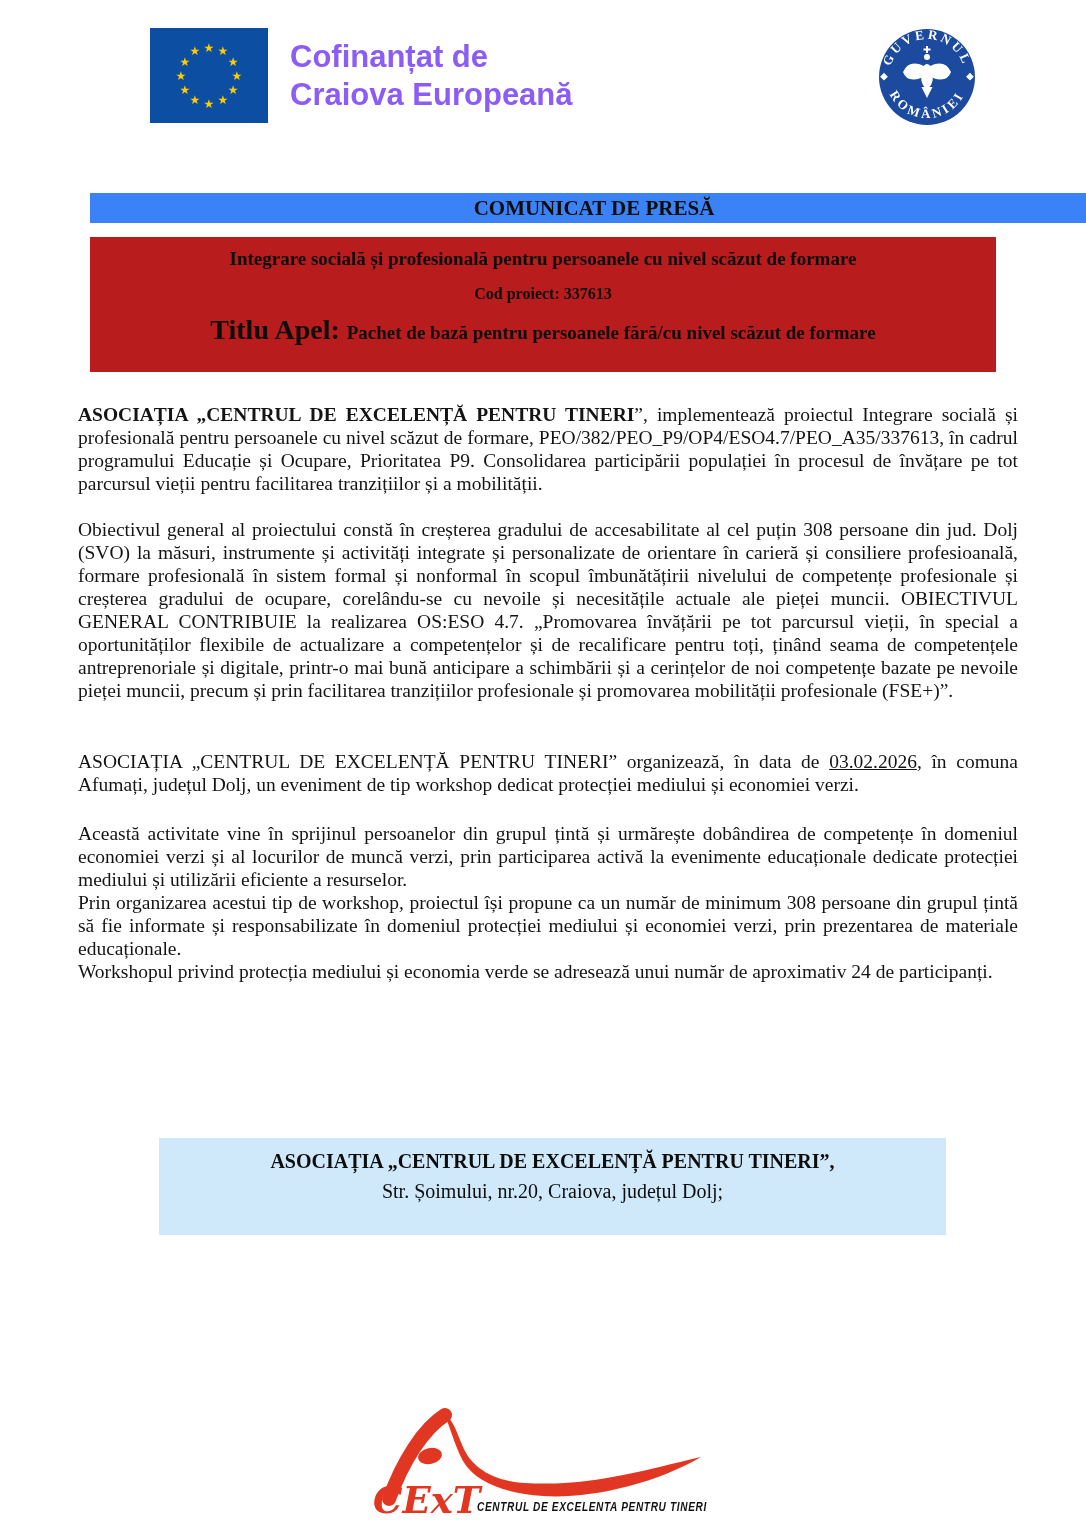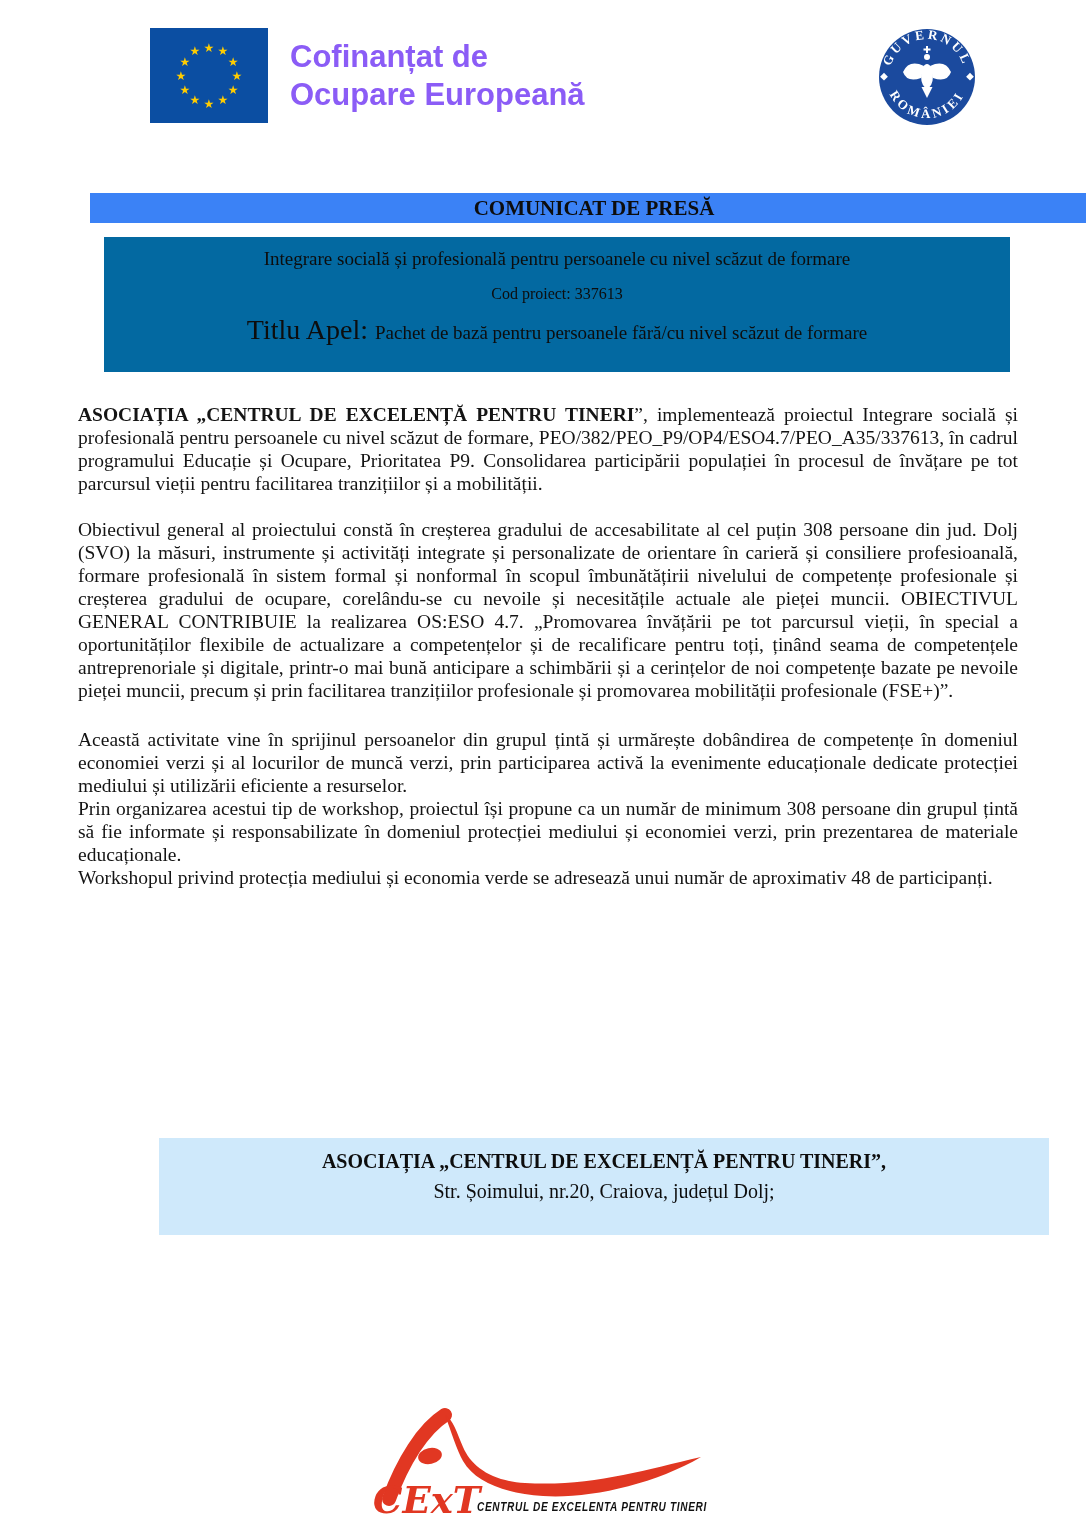--- a/index.html
+++ b/index.html
@@ -28,44 +28,44 @@
   }
   .gov-logo { position: absolute; left: 876px; top: 26px; width: 102px; height: 102px; }
 
   
   .banner-title {
     position: absolute; left: 90px; top: 193px; width: 1008px; height: 30px;
     background: #3b82f6;
     text-align: center; font-weight: bold; font-size: 21px; line-height: 30px; color: #0d0d0d;
   }
   .banner-project {
-    position: absolute; left: 104px; top: 237px; width: 906px; height: 135px;
-    background: #0369a1; box-sizing: border-box; padding-top: 10px;
-    text-align: center; font-weight: normal; color: #0d0d0d;
+    position: absolute; left: 90px; top: 237px; width: 906px; height: 135px;
+    background: #b91c1c; box-sizing: border-box; padding-top: 10px;
+    text-align: center; font-weight: bold; color: #0d0d0d;
   }
   .proj-name { font-size: 19px; line-height: 24px; }
   .proj-code { font-size: 16px; line-height: 24px; margin-top: 11px; }
   .proj-call { font-size: 19px; line-height: 24px; margin-top: 12px; }
   .call-label { font-size: 28px; }
 
   
   .body-text {
     position: absolute; left: 78px; top: 395px; width: 940px;
     font-size: 19.5px; line-height: 23px; text-align: justify; color: #141414; margin-top: 8px;
   }
   .body-text p { margin: 0; }
   .p2 { margin-top: 23px !important; }
   .p3 { margin-top: 48px !important; }
   .p4 { margin-top: 26px !important; }
   .bold { font-weight: bold; }
   .u { text-decoration: underline; }
 
   
   .contact-box {
-    position: absolute; left: 159px; top: 1138px; width: 890px; height: 97px;
+    position: absolute; left: 159px; top: 1138px; width: 787px; height: 97px;
     background: #cfe9fb; box-sizing: border-box; padding-top: 8px;
     text-align: center; font-size: 20px; line-height: 30px; color: #0d0d0d;
   }
   .contact-org { font-weight: bold; }
 
   
   .cext-logo { position: absolute; left: 50%; top: 1398px; transform: translateX(-50%); width: 340px; height: 130px; }
 </style>
 </head>
 <body>
@@ -85,21 +85,21 @@
         <text x="59" y="79.5">★</text>
         <text x="45" y="75.75">★</text>
         <text x="34.8" y="65.5">★</text>
         <text x="31" y="51.5">★</text>
         <text x="34.8" y="37.5">★</text>
         <text x="45" y="27.25">★</text>
       </g>
     </svg>
     <div class="eu-caption">
       <div>Cofinanțat de</div>
-      <div>Ocupare Europeană</div>
+      <div>Craiova Europeană</div>
     </div>
   </div>
 
   <svg class="gov-logo" viewBox="0 0 102 102" aria-hidden="true">
     <defs>
       <path id="arcTop" d="M 13,51 A 38,38 0 0 1 89,51"></path>
       <path id="arcBot" d="M 10,51 A 41,41 0 0 0 92,51"></path>
     </defs>
     <circle cx="51" cy="51" r="48" fill="#1b4a9e"></circle>
     <text fill="#ffffff" font-family="Liberation Serif, serif" font-size="13" font-weight="bold" letter-spacing="3">
@@ -126,23 +126,24 @@
     <div class="proj-name">Integrare socială și profesională pentru persoanele cu nivel scăzut de formare</div>
     <div class="proj-code">Cod proiect: 337613</div>
     <div class="proj-call">
       <span class="call-label">Titlu Apel: </span><span>Pachet de bază pentru persoanele fără/cu nivel scăzut de formare</span>
     </div>
   </div>
 
   <div class="body-text">
     <p class="p1"><span class="bold">ASOCIAȚIA „CENTRUL DE EXCELENȚĂ PENTRU TINERI</span><span>”, implementează proiectul Integrare socială și profesională pentru persoanele cu nivel scăzut de formare, PEO/382/PEO_P9/OP4/ESO4.7/PEO_A35/337613, în cadrul programului Educație și Ocupare, Prioritatea P9. Consolidarea participării populației în procesul de învățare pe tot parcursul vieții pentru facilitarea tranzițiilor și a mobilității.</span></p>
     <p class="p2">Obiectivul general al proiectului constă în creșterea gradului de accesabilitate al cel puțin 308 persoane din jud. Dolj (SVO) la măsuri, instrumente și activități integrate și personalizate de orientare în carieră și consiliere profesioanală, formare profesională în sistem formal și nonformal în scopul îmbunătățirii nivelului de competențe profesionale și creșterea gradului de ocupare, corelându-se cu nevoile și necesitățile actuale ale pieței muncii. OBIECTIVUL GENERAL CONTRIBUIE la realizarea OS:ESO 4.7. „Promovarea învățării pe tot parcursul vieții, în special a oportunităților flexibile de actualizare a competențelor și de recalificare pentru toți, ținând seama de competențele antreprenoriale și digitale, printr-o mai bună anticipare a schimbării și a cerințelor de noi competențe bazate pe nevoile pieței muncii, precum și prin facilitarea tranzițiilor profesionale și promovarea mobilității profesionale (FSE+)”.</p>
+    <p class="p3"><span>ASOCIAȚIA „CENTRUL DE EXCELENȚĂ PENTRU TINERI” organizează, în data de </span><span class="u">03.02.2026</span><span>, în comuna Afumați, județul Dolj, un eveniment de tip workshop dedicat protecției mediului și economiei verzi.</span></p>
     <p class="p4">Această activitate vine în sprijinul persoanelor din grupul țintă și urmărește dobândirea de competențe în domeniul economiei verzi și al locurilor de muncă verzi, prin participarea activă la evenimente educaționale dedicate protecției mediului și utilizării eficiente a resurselor.</p>
     <p class="p5">Prin organizarea acestui tip de workshop, proiectul își propune ca un număr de minimum 308 persoane din grupul țintă să fie informate și responsabilizate în domeniul protecției mediului și economiei verzi, prin prezentarea de materiale educaționale.</p>
-    <p class="p6">Workshopul privind protecția mediului și economia verde se adresează unui număr de aproximativ 48 de participanți.</p>
+    <p class="p6">Workshopul privind protecția mediului și economia verde se adresează unui număr de aproximativ 24 de participanți.</p>
   </div>
 
   <div class="contact-box">
     <div class="contact-org">ASOCIAȚIA „CENTRUL DE EXCELENȚĂ PENTRU TINERI”,</div>
     <div>Str. Șoimului, nr.20, Craiova, județul Dolj;</div>
   </div>
 
   <svg class="cext-logo" viewBox="0 0 340 128" aria-hidden="true">
     <g>
       <path d="M16,100 C30,62 50,30 72,16" stroke="#e13722" stroke-width="14" stroke-linecap="round" fill="none"></path>

